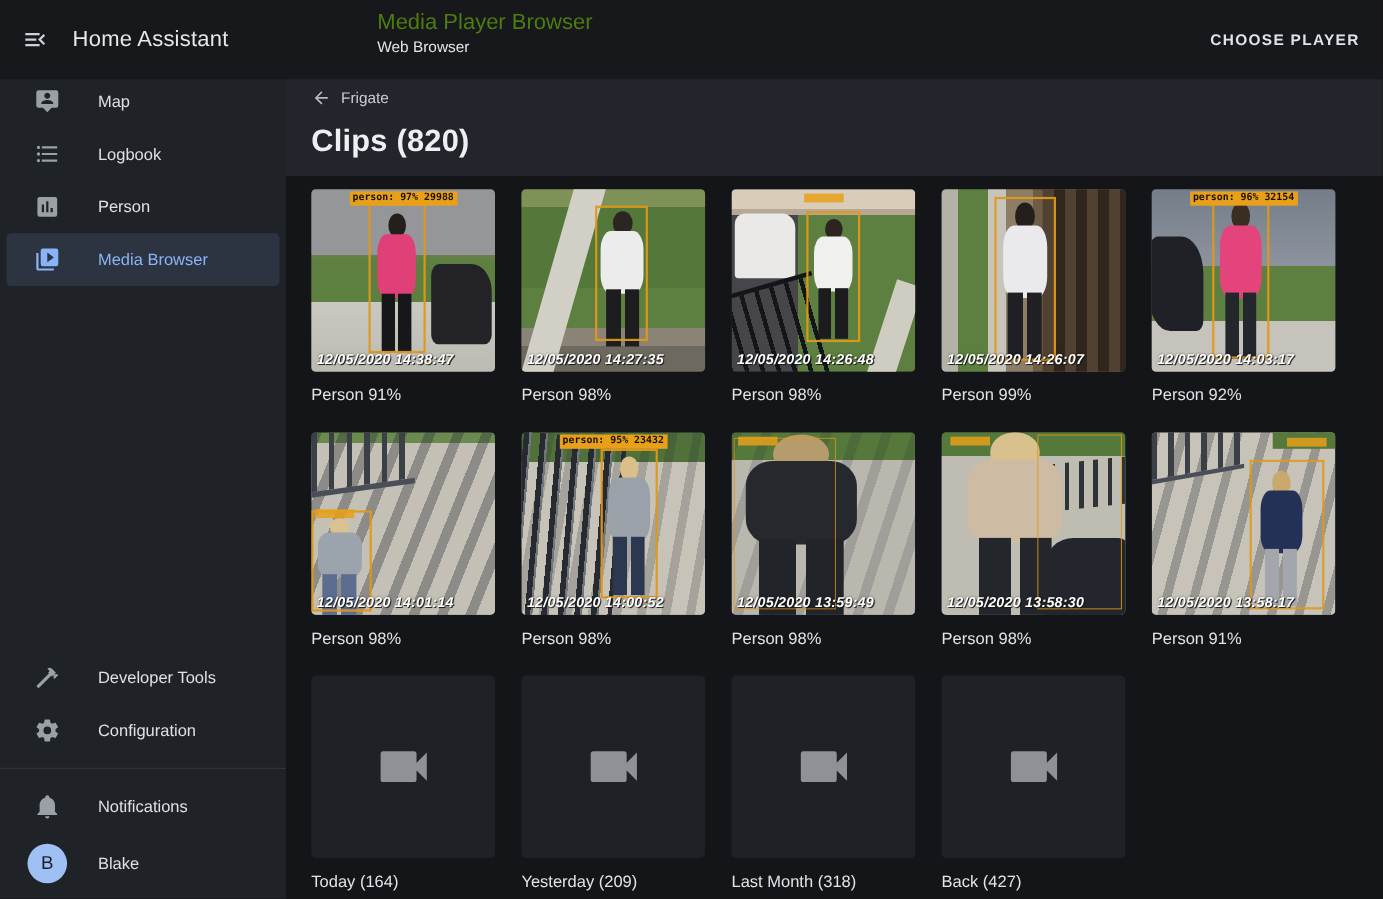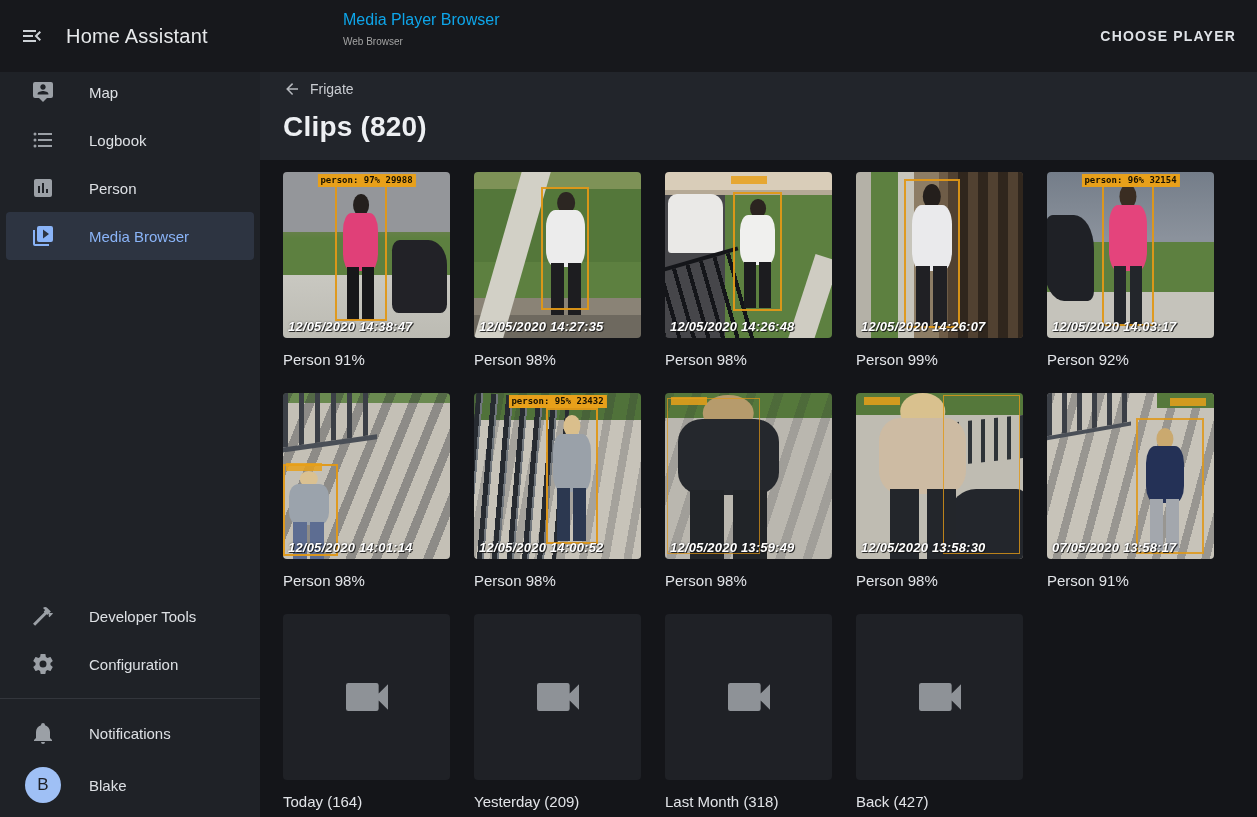--- a/index.html
+++ b/index.html
@@ -15,22 +15,22 @@
   
   .app-bar{
     position:fixed; top:0; left:0; right:0; height:72px;
     background:#17181c; display:flex; align-items:center; z-index:10;
     padding-left:20px;
   }
   .menu-btn{ width:24px; height:24px; display:flex; }
   .menu-btn svg{ width:24px; height:24px; fill:#cdd1d6; }
   .brand{ margin-left:22px; font-size:20px; color:#e6e8ea; letter-spacing:.2px; }
   .bar-title{ position:absolute; left:343px; top:8px; }
-  .bar-title .t{ font-size:16px; color:#0ea5e9; line-height:24px; }
-  .bar-title .s{ font-size:10px; color:#a3a3a3; line-height:18px; margin-top:1px; }
+  .bar-title .t{ font-size:20px; color:#4d7c0f; line-height:24px; }
+  .bar-title .s{ font-size:14px; color:#e5e5e5; line-height:18px; margin-top:1px; }
   .bar-action{
     position:absolute; right:21px; top:50%; transform:translateY(-50%);
     font-size:14px; font-weight:700; letter-spacing:1.2px; color:#dfe2e7;
   }
 
   
   .sidebar{
     position:fixed; top:60px; left:0; bottom:0; width:260px;
     background:#1f2227; border-top:1px solid #2b2e34; z-index:9;
     display:flex; flex-direction:column; padding-top:7px;
@@ -390,21 +390,21 @@
         <div class="thumb s10" data-interactable="true">
           <div class="x1" data-interactable="false"></div>
           <div class="x2" data-interactable="false"></div>
           <div class="fig" data-interactable="false">
             <div class="fh" data-interactable="false"></div>
               <div class="ft" data-interactable="false"></div>
               <div class="fl" data-interactable="false"></div>
           </div>
           <div class="bbox" data-interactable="false"></div>
           <div class="mini" data-interactable="false"></div>
-          <div class="osd" data-interactable="false">07/05/2020 13:58:17</div>
+          <div class="osd" data-interactable="false">12/05/2020 13:58:17</div>
         </div>
         <div class="tile-label" data-interactable="false">Person 91%</div>
       </div>
 
       <div class="tile" data-interactable="true">
         <div class="folder-thumb" data-interactable="true">
           <svg viewBox="0 0 24 24" data-interactable="false">
               <path d="M17,10.5V7A1,1 0 0,0 16,6H4A1,1 0 0,0 3,7V17A1,1 0 0,0 4,18H16A1,1 0 0,0 17,17V13.5L21,17.5V6.5L17,10.5Z"></path>
             </svg>
         </div>

